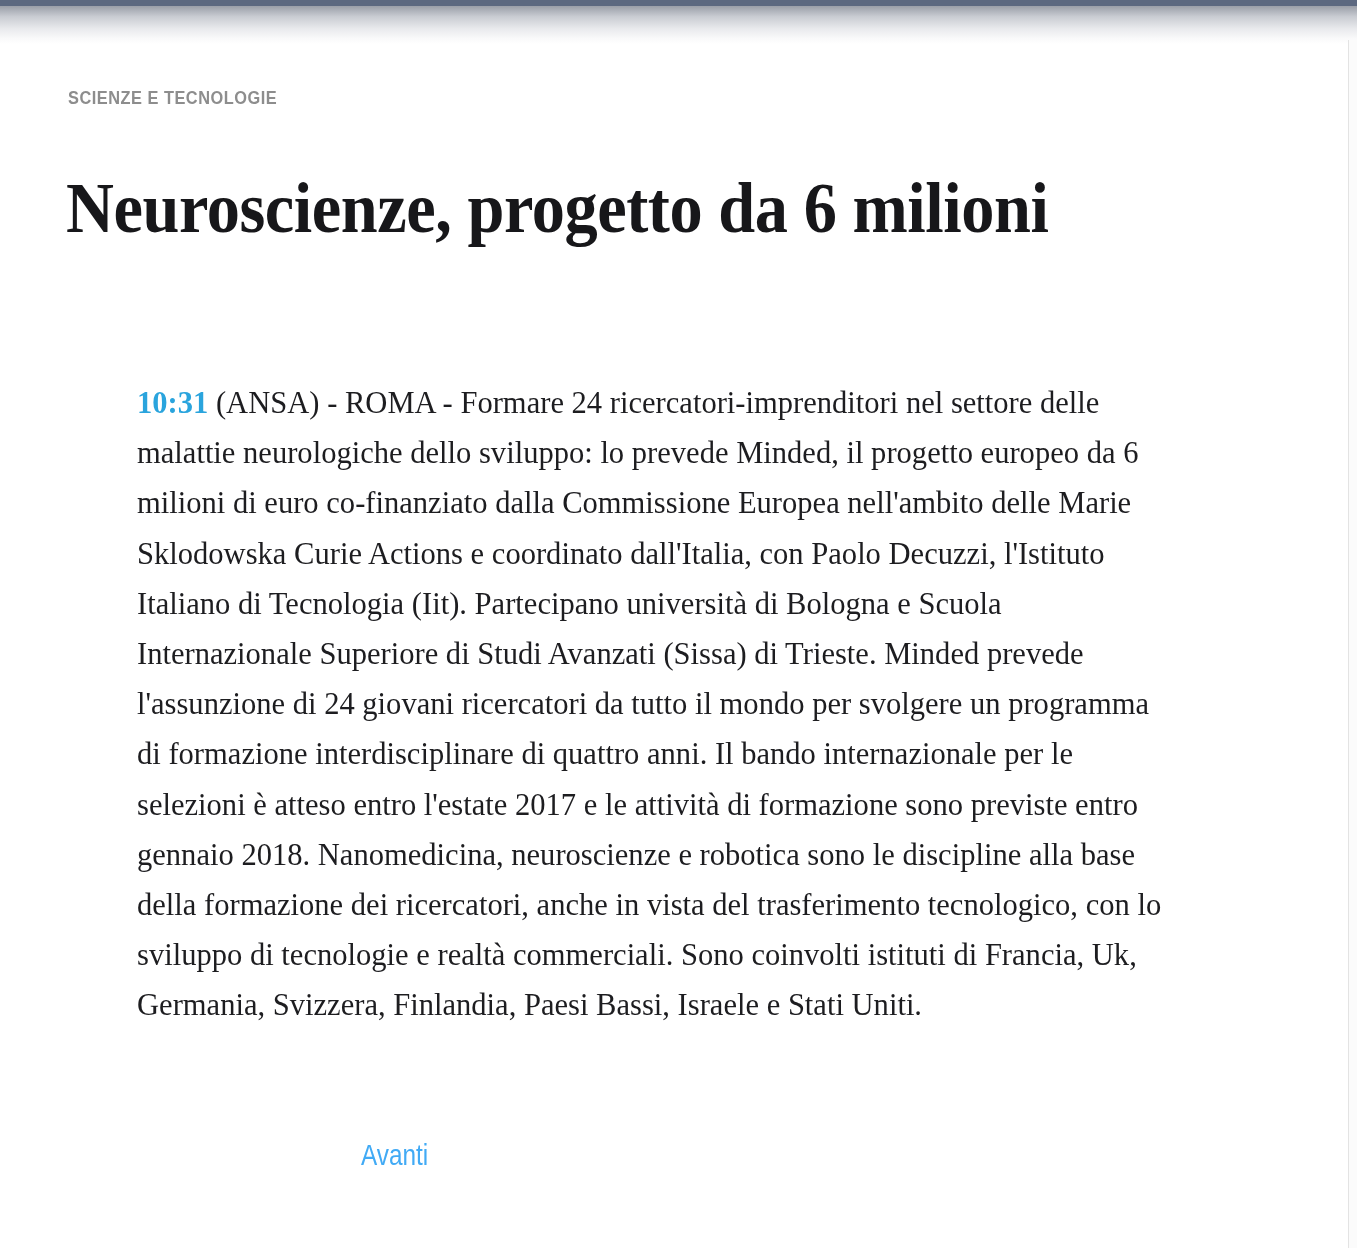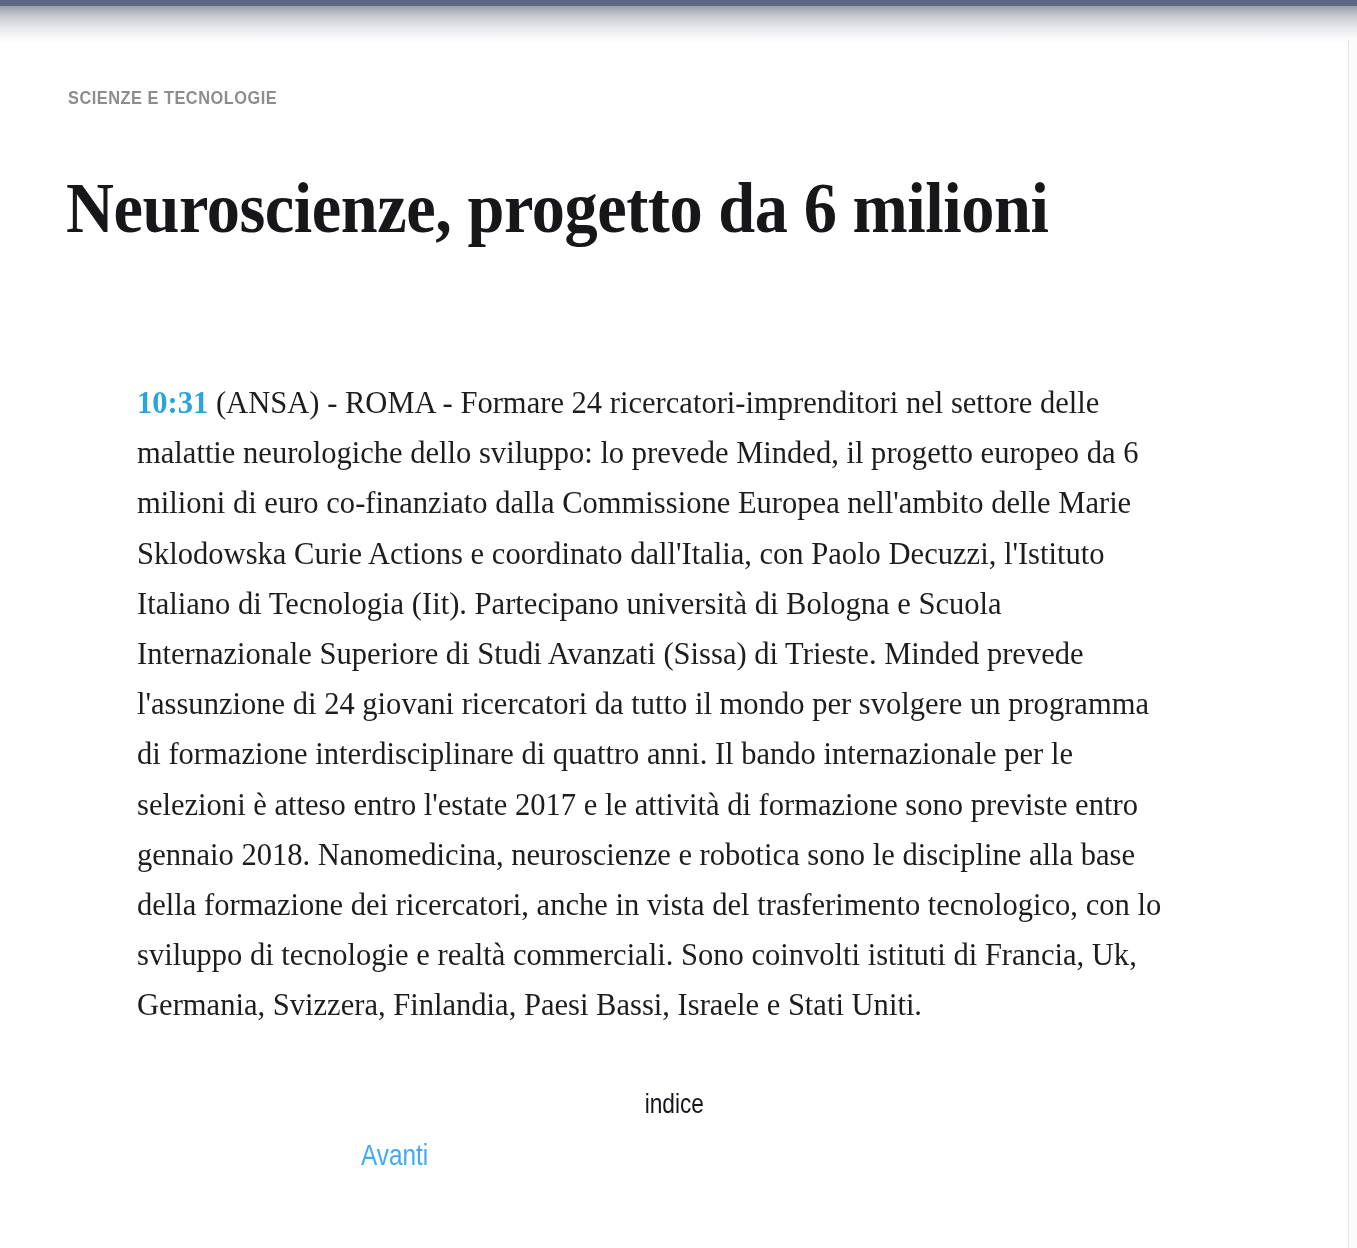--- a/index.html
+++ b/index.html
@@ -156,23 +156,20 @@
   <div id="top-fade"></div>
 
   <div id="kicker">SCIENZE E TECNOLOGIE</div>
 
   <h1 id="headline">Neuroscienze, progetto da 6 milioni</h1>
 
   <div id="article">
     <p><span class="timestamp">10:31</span><span> (ANSA) - ROMA - Formare 24 ricercatori-imprenditori nel settore delle malattie neurologiche dello sviluppo: lo prevede Minded, il progetto europeo da 6 milioni di euro co-finanziato dalla Commissione Europea nell'ambito delle Marie Sklodowska Curie Actions e coordinato dall'Italia, con Paolo Decuzzi, l'Istituto Italiano di Tecnologia (Iit). Partecipano università di Bologna e Scuola Internazionale Superiore di Studi Avanzati (Sissa) di Trieste. Minded prevede l'assunzione di 24 giovani ricercatori da tutto il mondo per svolgere un programma di formazione interdisciplinare di quattro anni. Il bando internazionale per le selezioni è atteso entro l'estate 2017 e le attività di formazione sono previste entro gennaio 2018. Nanomedicina, neuroscienze e robotica sono le discipline alla base della formazione dei ricercatori, anche in vista del trasferimento tecnologico, con lo sviluppo di tecnologie e realtà commerciali. Sono coinvolti istituti di Francia, Uk, Germania, Svizzera, Finlandia, Paesi Bassi, Israele e Stati Uniti.</span></p>
   </div>
 
-  <div id="nav-index-row">
-    <a id="nav-index" href="#">indice</a>
-  </div>
 
   <div id="nav-next-row">
     <a id="nav-next" href="#">Avanti</a>
   </div>
 
 </div>
 
 <div id="right-edge"></div>
 <div id="right-gutter"></div>
 

